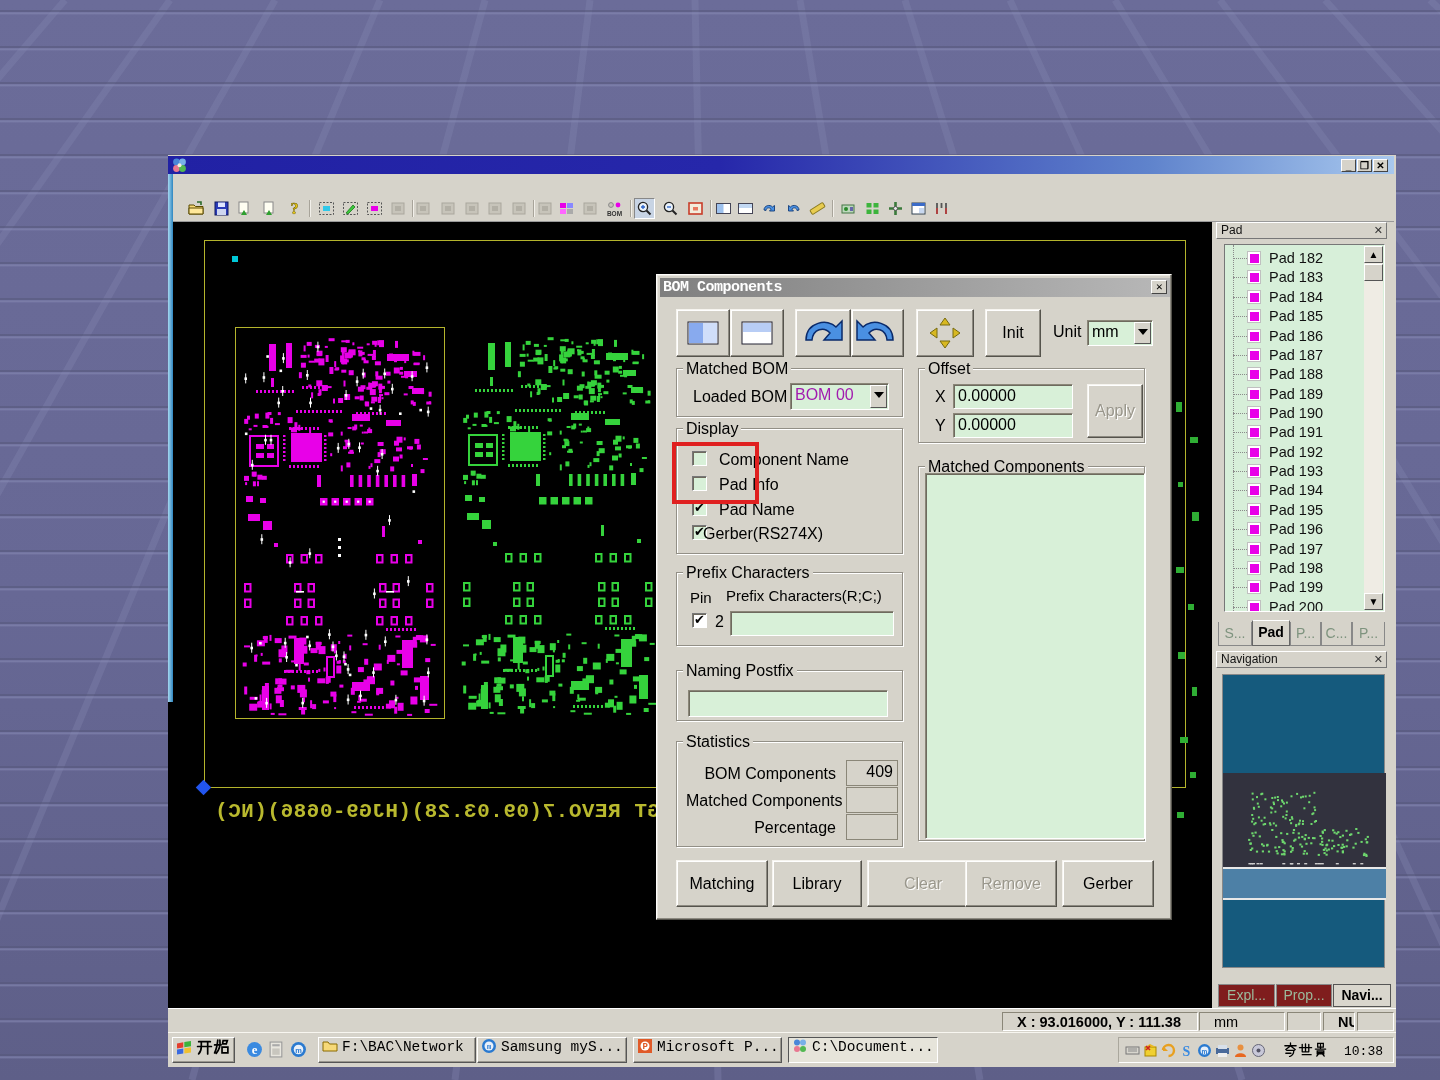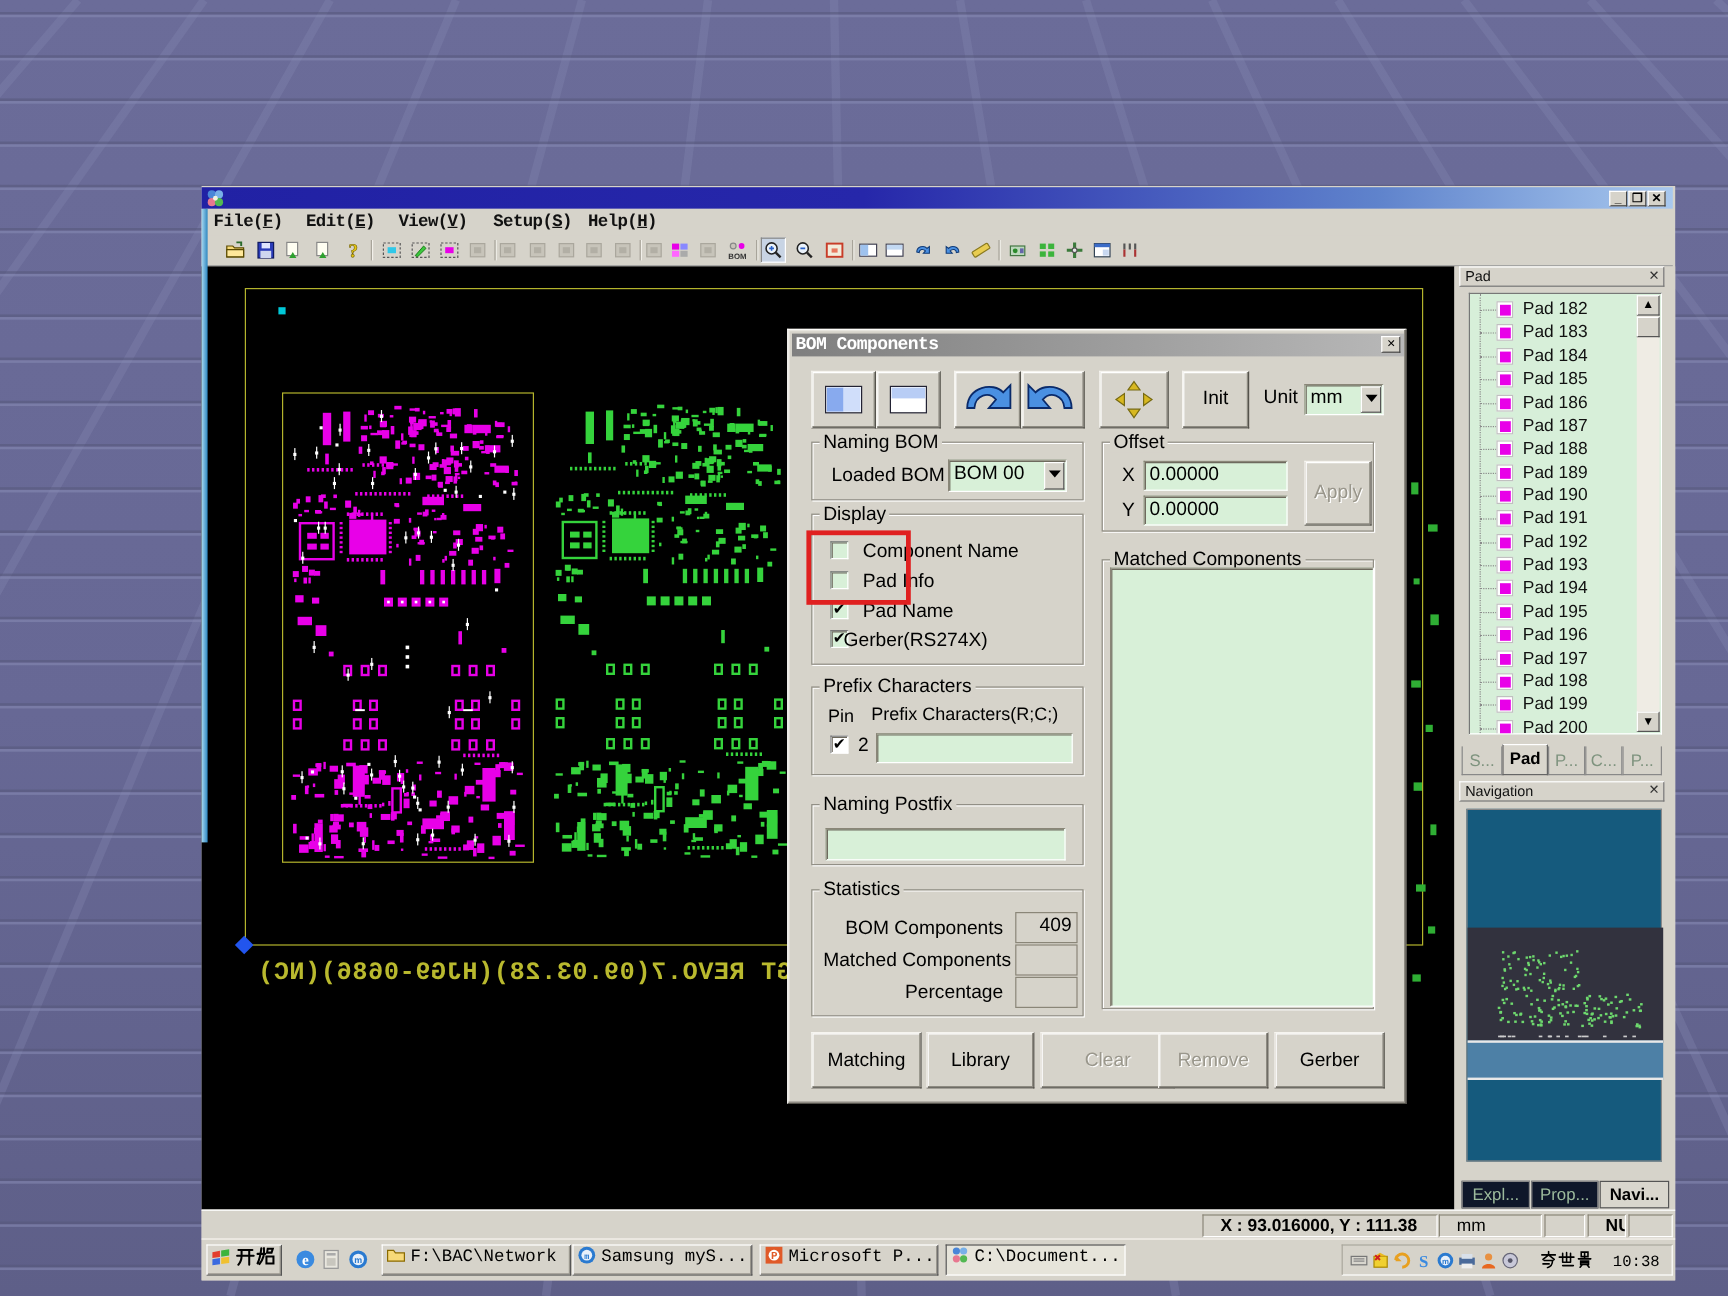--- a/index.html
+++ b/index.html
@@ -60,21 +60,21 @@
 #plsb { position:absolute; right:1px; top:1px; width:19px; height:364px; background:#efece4; }
 .sbtn { position:absolute; left:0; width:19px; height:17px; background:#d6d3ca; border:1px solid; border-color:#fff #555 #555 #fff;
   text-align:center; font-size:10px; line-height:16px; color:#000; }
 #plthumb { position:absolute; left:0; top:18px; width:19px; height:17px; background:#d6d3ca; border:1px solid; border-color:#fff #555 #555 #fff; }
 .ptab { position:absolute; top:400px; height:24px; background:#d6d3ca; border:1px solid #888; border-top:none;
   font-size:14px; color:#7e937e; text-align:center; line-height:22px; }
 .ptab.act { background:#d9d6cd; color:#000; font-weight:bold; border:1px solid #666; border-top:1px solid #fff; z-index:2; }
 #navthumb { position:absolute; left:10px; top:452px; width:163px; height:294px; background:#155a7d; border:1px solid #888; }
 #navthumb .navy { position:absolute; left:0; top:98px; width:163px; height:96px; background:#32323e; }
 #navthumb .lblue { position:absolute; left:0; top:192px; width:163px; height:33px; background:#4d80a6; border-top:2px solid #e8e8e8; border-bottom:2px solid #e8e8e8; }
-.ntab { position:absolute; top:762px; height:23px; background:#0f172a; border:1px solid #888;
+.ntab { position:absolute; top:762px; height:23px; background:#7f1d1d; border:1px solid #888;
   font-size:14px; color:#9cba9c; text-align:center; line-height:21px; }
 .ntab.act { color:#000; font-weight:bold; border-color:#555; background:#d9d6cd; }
 
 
 #status { position:absolute; left:0; top:853px; width:1228px; height:24px; background:#d6d3ca; border-top:1px solid #fff; }
 .sbox { position:absolute; top:3px; height:19px; border:1px solid; border-color:#8a8678 #fff #fff #8a8678;
   font-size:14.5px; color:#000; padding:1px 2px 0 14px; overflow:hidden; white-space:nowrap; }
 
 
 #task { position:absolute; left:0; top:877px; width:1228px; height:35px; background:#d6d3ca; border-top:1px solid #f8f6f0; }
@@ -224,27 +224,20 @@
     <svg class="ticon" viewBox="0 0 15 15">
         <circle cx="4.5" cy="4" r="3.4" fill="#4a86d8"></circle>
         <circle cx="10.5" cy="4" r="3.4" fill="#78b0e8"></circle>
         <circle cx="4.5" cy="10.5" r="3.4" fill="#e87890"></circle>
         <circle cx="10.5" cy="10.5" r="3.4" fill="#52b852"></circle>
         <circle cx="7.5" cy="7.2" r="2" fill="#f2f2e0"></circle>
       </svg>
     <span class="wbtn" style="right:38px">_</span>
     <span class="wbtn" style="right:22px">❐</span>
     <span class="wbtn" style="right:6px">✕</span>
-  </div>
-  <div id="menu">
-    <span style="left:6px">File(<u>F</u>)</span>
-    <span style="left:83px">Edit(<u>E</u>)</span>
-    <span style="left:160px">View(<u>V</u>)</span>
-    <span style="left:239px">Setup(<u>S</u>)</span>
-    <span style="left:318px">Help(<u>H</u>)</span>
   </div>
   <div id="tools">
       <div class="tbi" style="left:16px"><svg width="17" height="17" viewBox="0 0 17 17">
           <path d="M1 5 L6 5 L7.5 6.5 L15 6.5 L15 14 L1 14 Z" fill="#f7d978" stroke="#5a4a00" stroke-width="1"></path>
           <path d="M1 8 L15 8 L15 14 L1 14 Z" fill="#ffe89a" stroke="#5a4a00" stroke-width="1"></path>
           <path d="M9 2 L13 2 L13 5" fill="none" stroke="#2a6a2a" stroke-width="1.6"></path>
         </svg></div>
       <div class="tbi" style="left:41px"><svg width="17" height="17" viewBox="0 0 17 17">
           <rect x="2" y="2" width="13" height="13" fill="#2a3bb8" stroke="#101a60"></rect>
           <rect x="5" y="2.5" width="7" height="4.5" fill="#dfe5ff"></rect>
@@ -1942,24 +1935,24 @@
         </g>
       </svg></div>
   <div class="dbtn" style="left:328px;top:34px;width:56px;height:48px;font-size:16px;text-align:center;line-height:46px">Init</div>
   <div class="dtx" style="left:396px;top:48px">Unit</div>
   <div class="combo" style="left:430px;top:45px;width:66px;height:26px">
       <span class="ctx">mm</span>
       <span class="cbt"></span>
     </div>
 
   <div class="grp" style="left:19px;top:93px;width:227px;height:49px"></div>
-  <div class="glab" style="left:26px;top:86px">Naming BOM</div>
+  <div class="glab" style="left:26px;top:86px">Matched BOM</div>
   <div class="dtx" style="left:36px;top:113px">Loaded BOM</div>
   <div class="combo" style="left:133px;top:108px;width:99px;height:27px">
-      <span class="ctx" style="color:#000000">BOM 00</span>
+      <span class="ctx" style="color:#a21caf">BOM 00</span>
       <span class="cbt"></span>
     </div>
 
   <div class="grp" style="left:261px;top:93px;width:227px;height:75px"></div>
   <div class="glab" style="left:268px;top:86px">Offset</div>
   <div class="dtx" style="left:278px;top:113px">X</div>
   <div class="fld" style="left:296px;top:109px;width:120px;height:25px">0.00000</div>
   <div class="dtx" style="left:278px;top:142px">Y</div>
   <div class="fld" style="left:296px;top:138px;width:120px;height:25px">0.00000</div>
   <div class="dbtn" style="left:430px;top:109px;width:56px;height:54px;font-size:16px;color:#99968b;text-shadow:1px 1px 0 #fff;text-align:center;line-height:52px">Apply</div>

